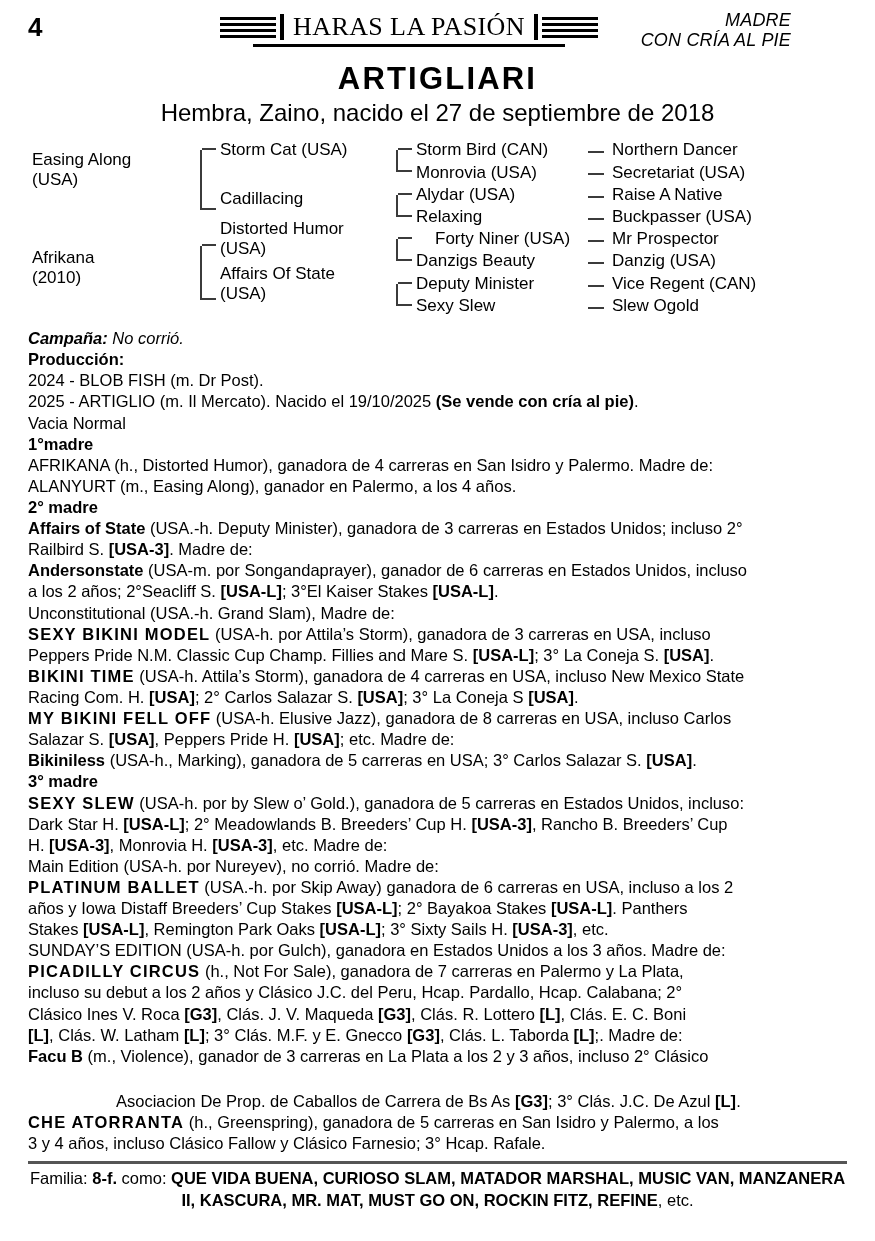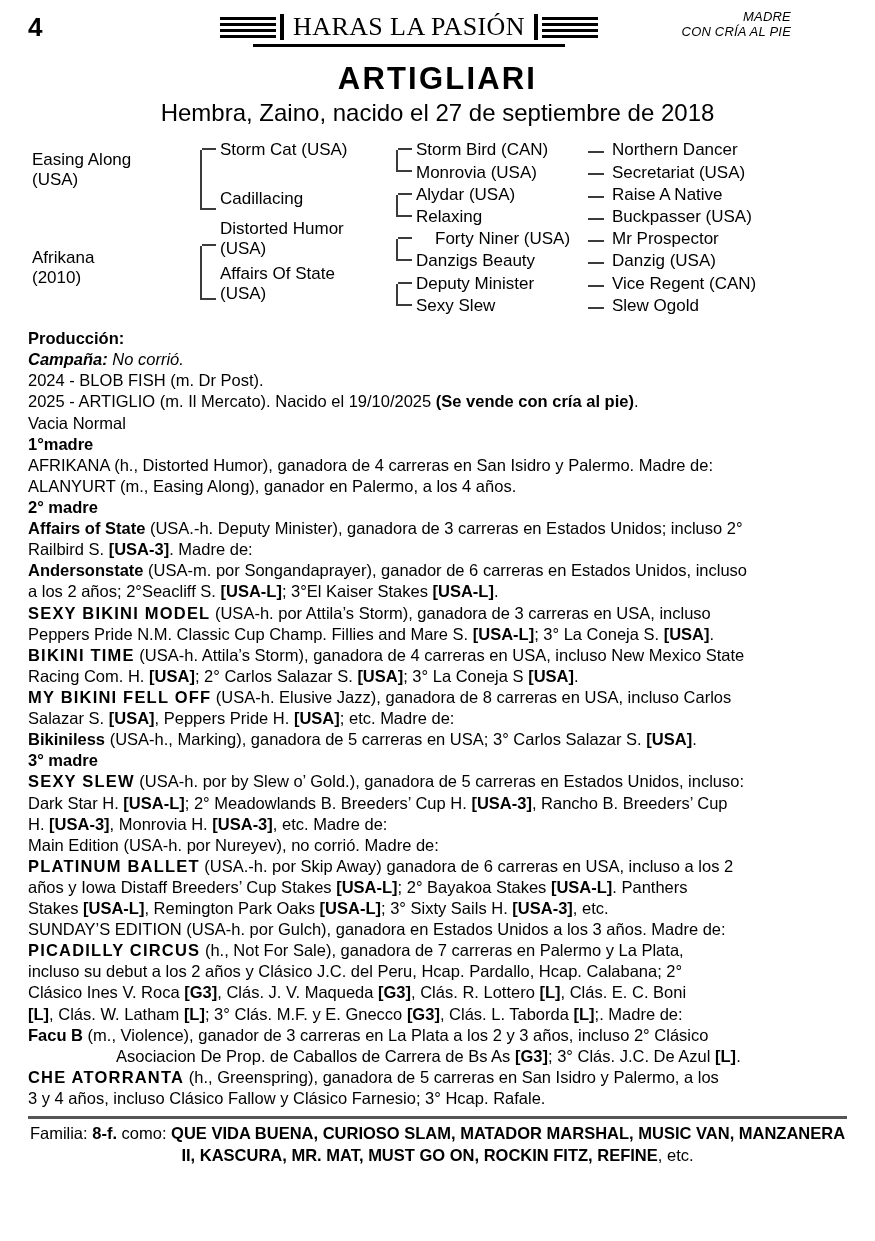--- a/index.html
+++ b/index.html
@@ -83,21 +83,21 @@
     width: 100%;
     height: 3px;
     background: #000;
   }
   .madre-note {
     position: absolute;
     right: 84px;
     top: 10px;
     text-align: right;
     font-style: italic;
-    font-size: 13px;
+    font-size: 18px;
     line-height: 1.12;
     font-stretch: condensed;
     letter-spacing: 0.2px;
   }
 
   
   .title-block {
     text-align: center;
     margin-top: 10px;
   }
@@ -266,38 +266,39 @@
     <div class="ped-name" style="left:612px; top:47px;">Raise A Native</div>
     <div class="ped-name" style="left:612px; top:69px;">Buckpasser (USA)</div>
     <div class="ped-name" style="left:612px; top:91px;">Mr Prospector</div>
     <div class="ped-name" style="left:612px; top:113px;">Danzig (USA)</div>
     <div class="ped-name" style="left:612px; top:136px;">Vice Regent (CAN)</div>
     <div class="ped-name" style="left:612px; top:158px;">Slew Ogold</div>
   </div>
 
   <div class="body-text">
 
+    <p class="ln"><span class="bi">Campaña:</span><span class="i"> No corrió.</span></p>
+
     <p class="ln b">Producción:</p>
-
-    <p class="ln"><span class="bi">Campaña:</span><span class="i"> No corrió.</span></p>
     <p class="ln">2024 - BLOB FISH (m. Dr Post).</p>
     <p class="ln"><span>2025 - ARTIGLIO (m. Il Mercato). Nacido el 19/10/2025 </span><span class="b">(Se vende con cría al pie)</span><span>.</span></p>
     <p class="ln">Vacia Normal</p>
 
     <p class="ln b">1°madre</p>
     <p class="ln"><span>AFRIKANA</span><span> (h., Distorted Humor), ganadora de 4 carreras en San Isidro y Palermo. Madre de:</span></p>
     <p class="ln ind1">ALANYURT (m., Easing Along), ganador en Palermo, a los 4 años.</p>
 
     <p class="ln b">2° madre</p>
     <p class="ln"><span class="b">Affairs of State</span><span> (USA.-h. Deputy Minister), ganadora de 3 carreras en Estados Unidos; incluso 2°</span></p>
     <p class="ln ind1"><span>Railbird S. </span><span class="b">[USA-3]</span><span>. Madre de:</span></p>
 
     <p class="ln ind1"><span class="b">Andersonstate</span><span> (USA-m. por Songandaprayer), ganador de 6 carreras en Estados Unidos, incluso</span></p>
     <p class="ln ind2"><span>a los 2 años; 2°Seacliff S. </span><span class="b">[USA-L]</span><span>; 3°El Kaiser Stakes </span><span class="b">[USA-L]</span><span>.</span></p>
 
+    <p class="ln ind1">Unconstitutional (USA.-h. Grand Slam), Madre de:</p>
 
     <p class="ln ind2"><span class="b sp-wide">SEXY BIKINI MODEL</span><span> (USA-h. por Attila’s Storm), ganadora de 3 carreras en USA, incluso</span></p>
     <p class="ln ind3"><span>Peppers Pride N.M. Classic Cup Champ. Fillies and Mare S. </span><span class="b">[USA-L]</span><span>; 3° La Coneja S. </span><span class="b">[USA]</span><span>.</span></p>
 
     <p class="ln ind2"><span class="b sp-wide">BIKINI TIME</span><span> (USA-h. Attila’s Storm), ganadora de 4 carreras en USA, incluso New Mexico State</span></p>
     <p class="ln ind3"><span>Racing Com. H. </span><span class="b">[USA]</span><span>; 2° Carlos Salazar S. </span><span class="b">[USA]</span><span>; 3° La Coneja S </span><span class="b">[USA]</span><span>.</span></p>
 
     <p class="ln ind2"><span class="b sp-wide">MY BIKINI FELL OFF</span><span> (USA-h. Elusive Jazz), ganadora de 8 carreras en USA, incluso Carlos</span></p>
     <p class="ln ind3"><span>Salazar S. </span><span class="b">[USA]</span><span>, Peppers Pride H. </span><span class="b">[USA]</span><span>; etc. Madre de:</span></p>
 
@@ -315,21 +316,21 @@
     <p class="ln ind3"><span>Stakes </span><span class="b">[USA-L]</span><span>, Remington Park Oaks </span><span class="b">[USA-L]</span><span>; 3° Sixty Sails H. </span><span class="b">[USA-3]</span><span>, etc.</span></p>
 
     <p class="ln ind1">SUNDAY’S EDITION (USA-h. por Gulch), ganadora en Estados Unidos a los 3 años. Madre de:</p>
 
     <p class="ln ind2"><span class="b sp-wide">PICADILLY  CIRCUS</span><span> (h., Not For Sale), ganadora de 7 carreras en Palermo y La Plata,</span></p>
     <p class="ln ind3">incluso su debut a los 2 años y Clásico J.C. del Peru, Hcap. Pardallo, Hcap. Calabana; 2°</p>
     <p class="ln ind3"><span>Clásico Ines V. Roca </span><span class="b">[G3]</span><span>, Clás. J. V. Maqueda </span><span class="b">[G3]</span><span>, Clás. R. Lottero </span><span class="b">[L]</span><span>, Clás. E. C. Boni</span></p>
     <p class="ln ind3"><span class="b">[L]</span><span>, Clás. W. Latham </span><span class="b">[L]</span><span>; 3° Clás. M.F. y E. Gnecco </span><span class="b">[G3]</span><span>, Clás. L. Taborda </span><span class="b">[L]</span><span>;. Madre de:</span></p>
 
     <p class="ln ind3"><span class="b">Facu B</span><span> (m., Violence), ganador de 3 carreras en La Plata a los 2 y 3 años, incluso 2° Clásico</span></p>
-    <p class="ln" style="padding-left:88px;"><span>Asociacion De Prop. de Caballos de Carrera de Bs As </span><span class="b">[G3]</span><span>; 3° Clás. J.C. De Azul </span><span class="b">[L]</span><span>.</span></p>
+    <p class="ln" style="padding-left:88px;margin-top:24px;"><span>Asociacion De Prop. de Caballos de Carrera de Bs As </span><span class="b">[G3]</span><span>; 3° Clás. J.C. De Azul </span><span class="b">[L]</span><span>.</span></p>
 
     <p class="ln ind2"><span class="b sp-wide">CHE ATORRANTA</span><span> (h., Greenspring), ganadora de 5 carreras en San Isidro y Palermo, a los</span></p>
     <p class="ln ind3">3 y 4 años, incluso Clásico Fallow y Clásico Farnesio; 3° Hcap. Rafale.</p>
   </div>
 
   <div class="footer-rule"></div>
   <div class="footer"><span>Familia: </span><span class="b">8-f.</span><span> como: </span><span class="b">QUE VIDA BUENA, CURIOSO SLAM, MATADOR MARSHAL, MUSIC VAN, MANZANERA II, KASCURA, MR. MAT, MUST GO ON, ROCKIN FITZ, REFINE</span><span>, etc.</span></div>
 
 </div>
 

